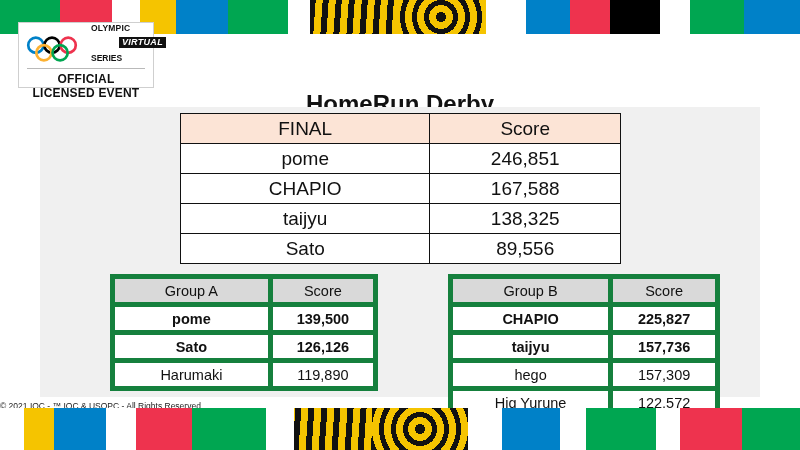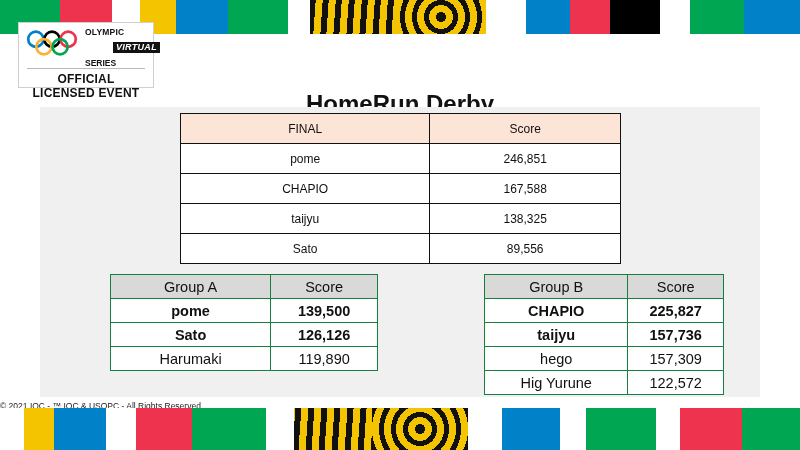--- a/index.html
+++ b/index.html
@@ -81,22 +81,22 @@
     width: 136px;
     height: 66px;
     background: #ffffff;
     border: 1px solid #cfcfcf;
     box-sizing: border-box;
     z-index: 20;
     padding: 5px 6px 3px 6px;
   }
   .logo-row {
     display: flex;
-    align-items: flex-start;
-    gap: 6px;
+    align-items: flex-end;
+    gap: 12px;
     height: 36px;
   }
   .rings { width: 54px; height: 30px; flex: none; }
   .logo-text { line-height: 1.0; }
   .logo-text .l1 {
     font-size: 8.5px;
     font-weight: bold;
     letter-spacing: .2px;
     color: #111;
   }
@@ -160,42 +160,42 @@
   }
   .final-table {
     position: absolute;
     left: 180px;
     top: 113px;
     width: 441px;
   }
   .final-table td, .final-table th {
     border: 1px solid #111111;
     height: 29px;
-    font-size: 12px;
+    font-size: 19px;
     color: #111111;
     text-align: center;
     font-weight: normal;
     padding: 0;
   }
   .final-table thead th {
     background: #fce4d6;
     font-weight: normal;
   }
   .final-table .c-name { width: 249px; }
   .final-table .c-score { width: 190px; }
 
   
   .group-table {
     position: absolute;
     top: 274px;
   }
   .group-table.a { left: 110px; width: 268px; }
-  .group-table.b { left: 484px; width: 240px; }
+  .group-table.b { left: 448px; width: 272px; }
   .group-table td, .group-table th {
-    border: 1px solid #15803d;
+    border: 5px solid #15803d;
     height: 23px;
     font-size: 14.5px;
     color: #111111;
     text-align: center;
     font-weight: normal;
     padding: 0;
   }
   .group-table thead th {
     background: #d9d9d9;
     font-weight: normal;

